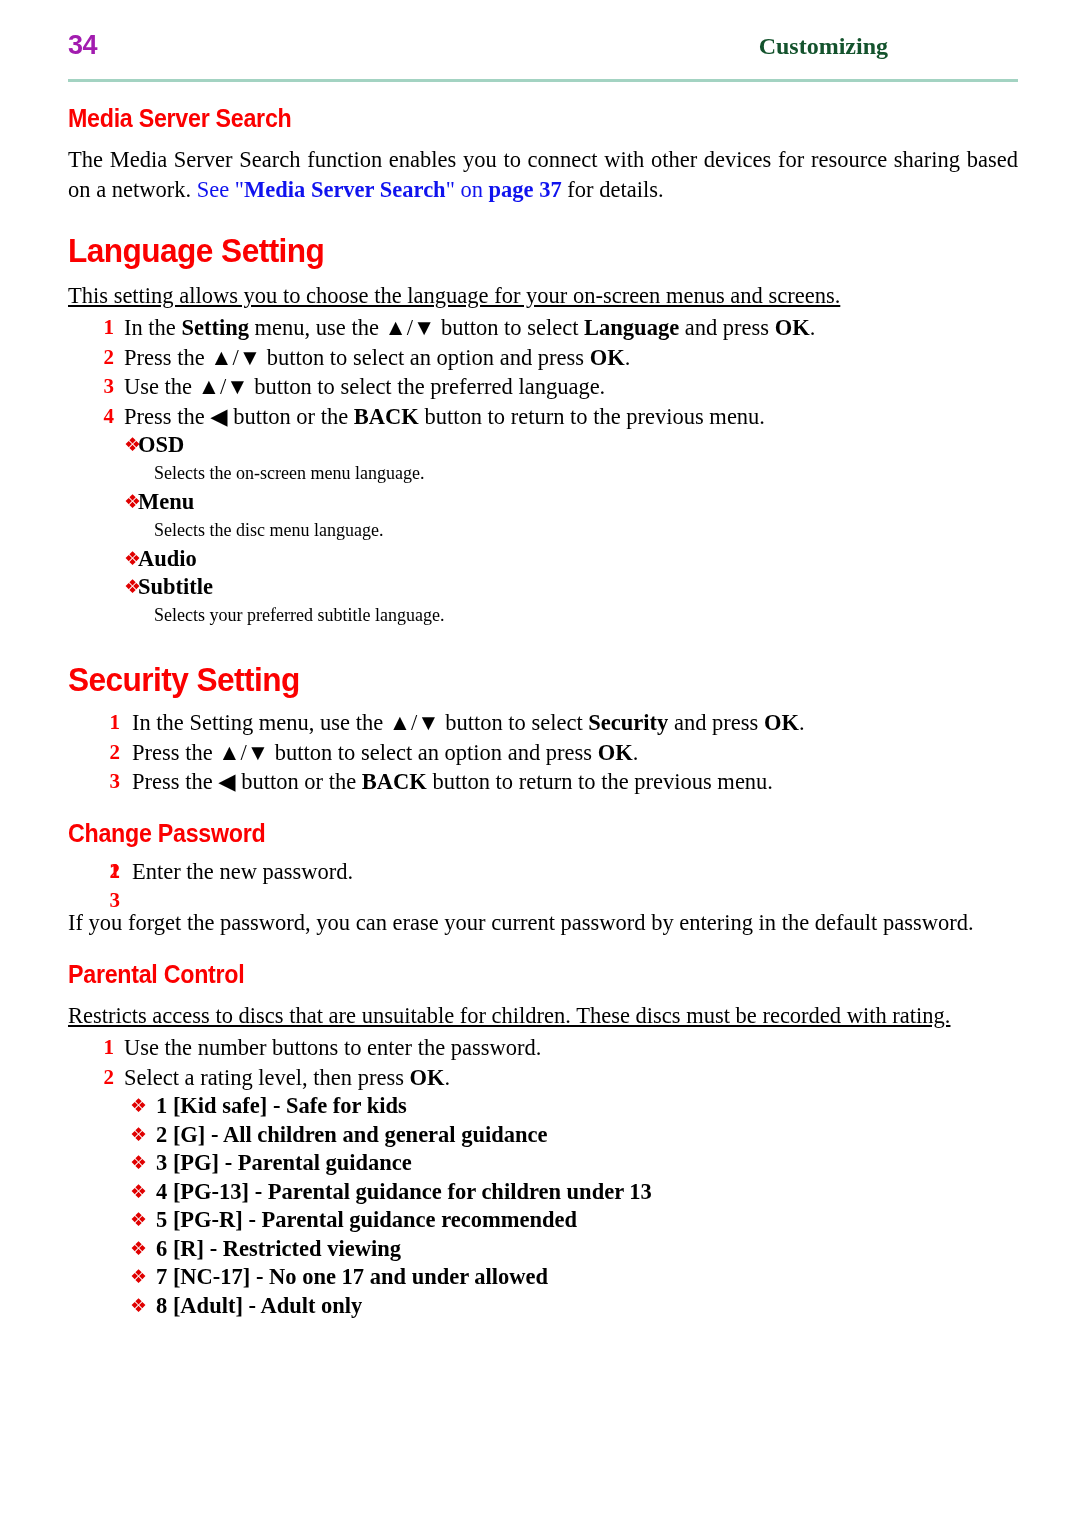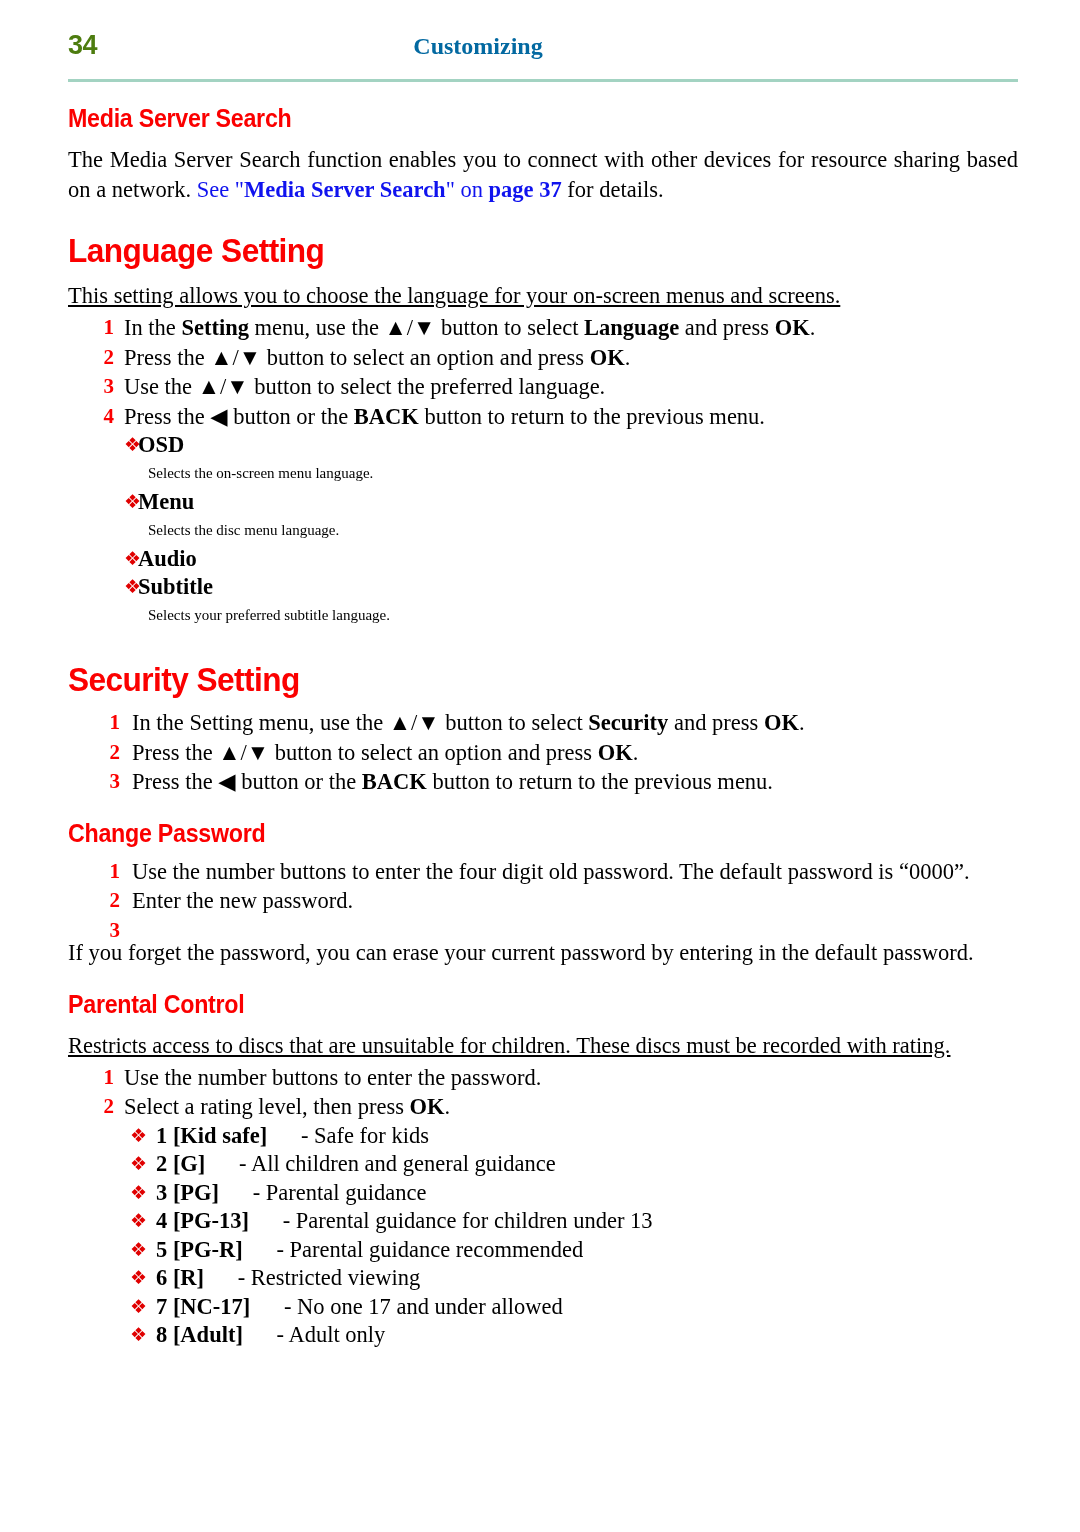--- a/index.html
+++ b/index.html
@@ -28,34 +28,34 @@
     height: 44px;
   }
   .page-number {
     position: absolute;
     left: 0;
     top: 0;
     font-family: "Liberation Sans", "DejaVu Sans", sans-serif;
     font-weight: bold;
     font-size: 27px;
     line-height: 30px;
-    color: #4d7c0f;
+    color: #a21caf;
     letter-spacing: -0.5px;
   }
   .runhead-title {
     position: absolute;
     left: 0;
     right: 0;
     top: 2px;
-    text-align: center;
+    text-align: right;
     font-family: "Liberation Serif", "DejaVu Serif", serif;
     font-weight: bold;
     font-size: 24px;
     line-height: 28px;
-    color: #0369a1;
+    color: #14532d;
     padding-right: 130px;
   }
   .head-rule {
     height: 3px;
     background: #a3d3c2;
     margin-top: 5px;
     margin-bottom: 0;
   }
 
   
@@ -148,33 +148,33 @@
     line-height: 28px;
     font-family: "DejaVu Sans", sans-serif;
   }
   ul.dia > li .term {
     font-weight: bold;
     font-size: 22.5px;
   }
   ul.dia > li .desc {
     display: block;
     font-weight: normal;
-    font-size: 15px;
+    font-size: 18px;
     line-height: 29px;
-    margin-left: 10px;
+    margin-left: 16px;
     font-family: Liberation Serif, serif;
   }
   
   ul.dia.ratings > li {
     padding-left: 88px;
     line-height: 28.5px;
   }
   ul.dia.ratings > li .bullet { left: 62px; }
   ul.dia.ratings > li .rlabel { font-weight: bold; }
-  ul.dia.ratings > li .rtext { font-weight: normal; padding-left: 28px; }
+  ul.dia.ratings > li .rtext { font-weight: bold; }
 
   .spacer-sm { height: 10px; }
 </style>
 </head>
 <body>
 
 <div class="page">
 
   <div class="runhead">
     <div class="page-number">34</div>
@@ -232,21 +232,21 @@
     </li>
     <li>
       <span class="num">3</span><span>Press the ◀ button or the </span><b>BACK</b><span> button to return to the previous menu.</span>
     </li>
   </ol>
 
   <h2 class="sub">Change Password</h2>
 
   <ol class="steps indent2">
     <li>
-      <span class="num">1</span><span>Use the number buttons to enter the four digit old password. The default password is “0000”.</span>
+      <span class="num">1</span>
     </li>
     <li>
       <span class="num">2</span><span>Enter the new password.</span>
     </li>
     <li>
       <span class="num">3</span>
     </li>
   </ol>
 
   <div class="spacer-sm"></div>

